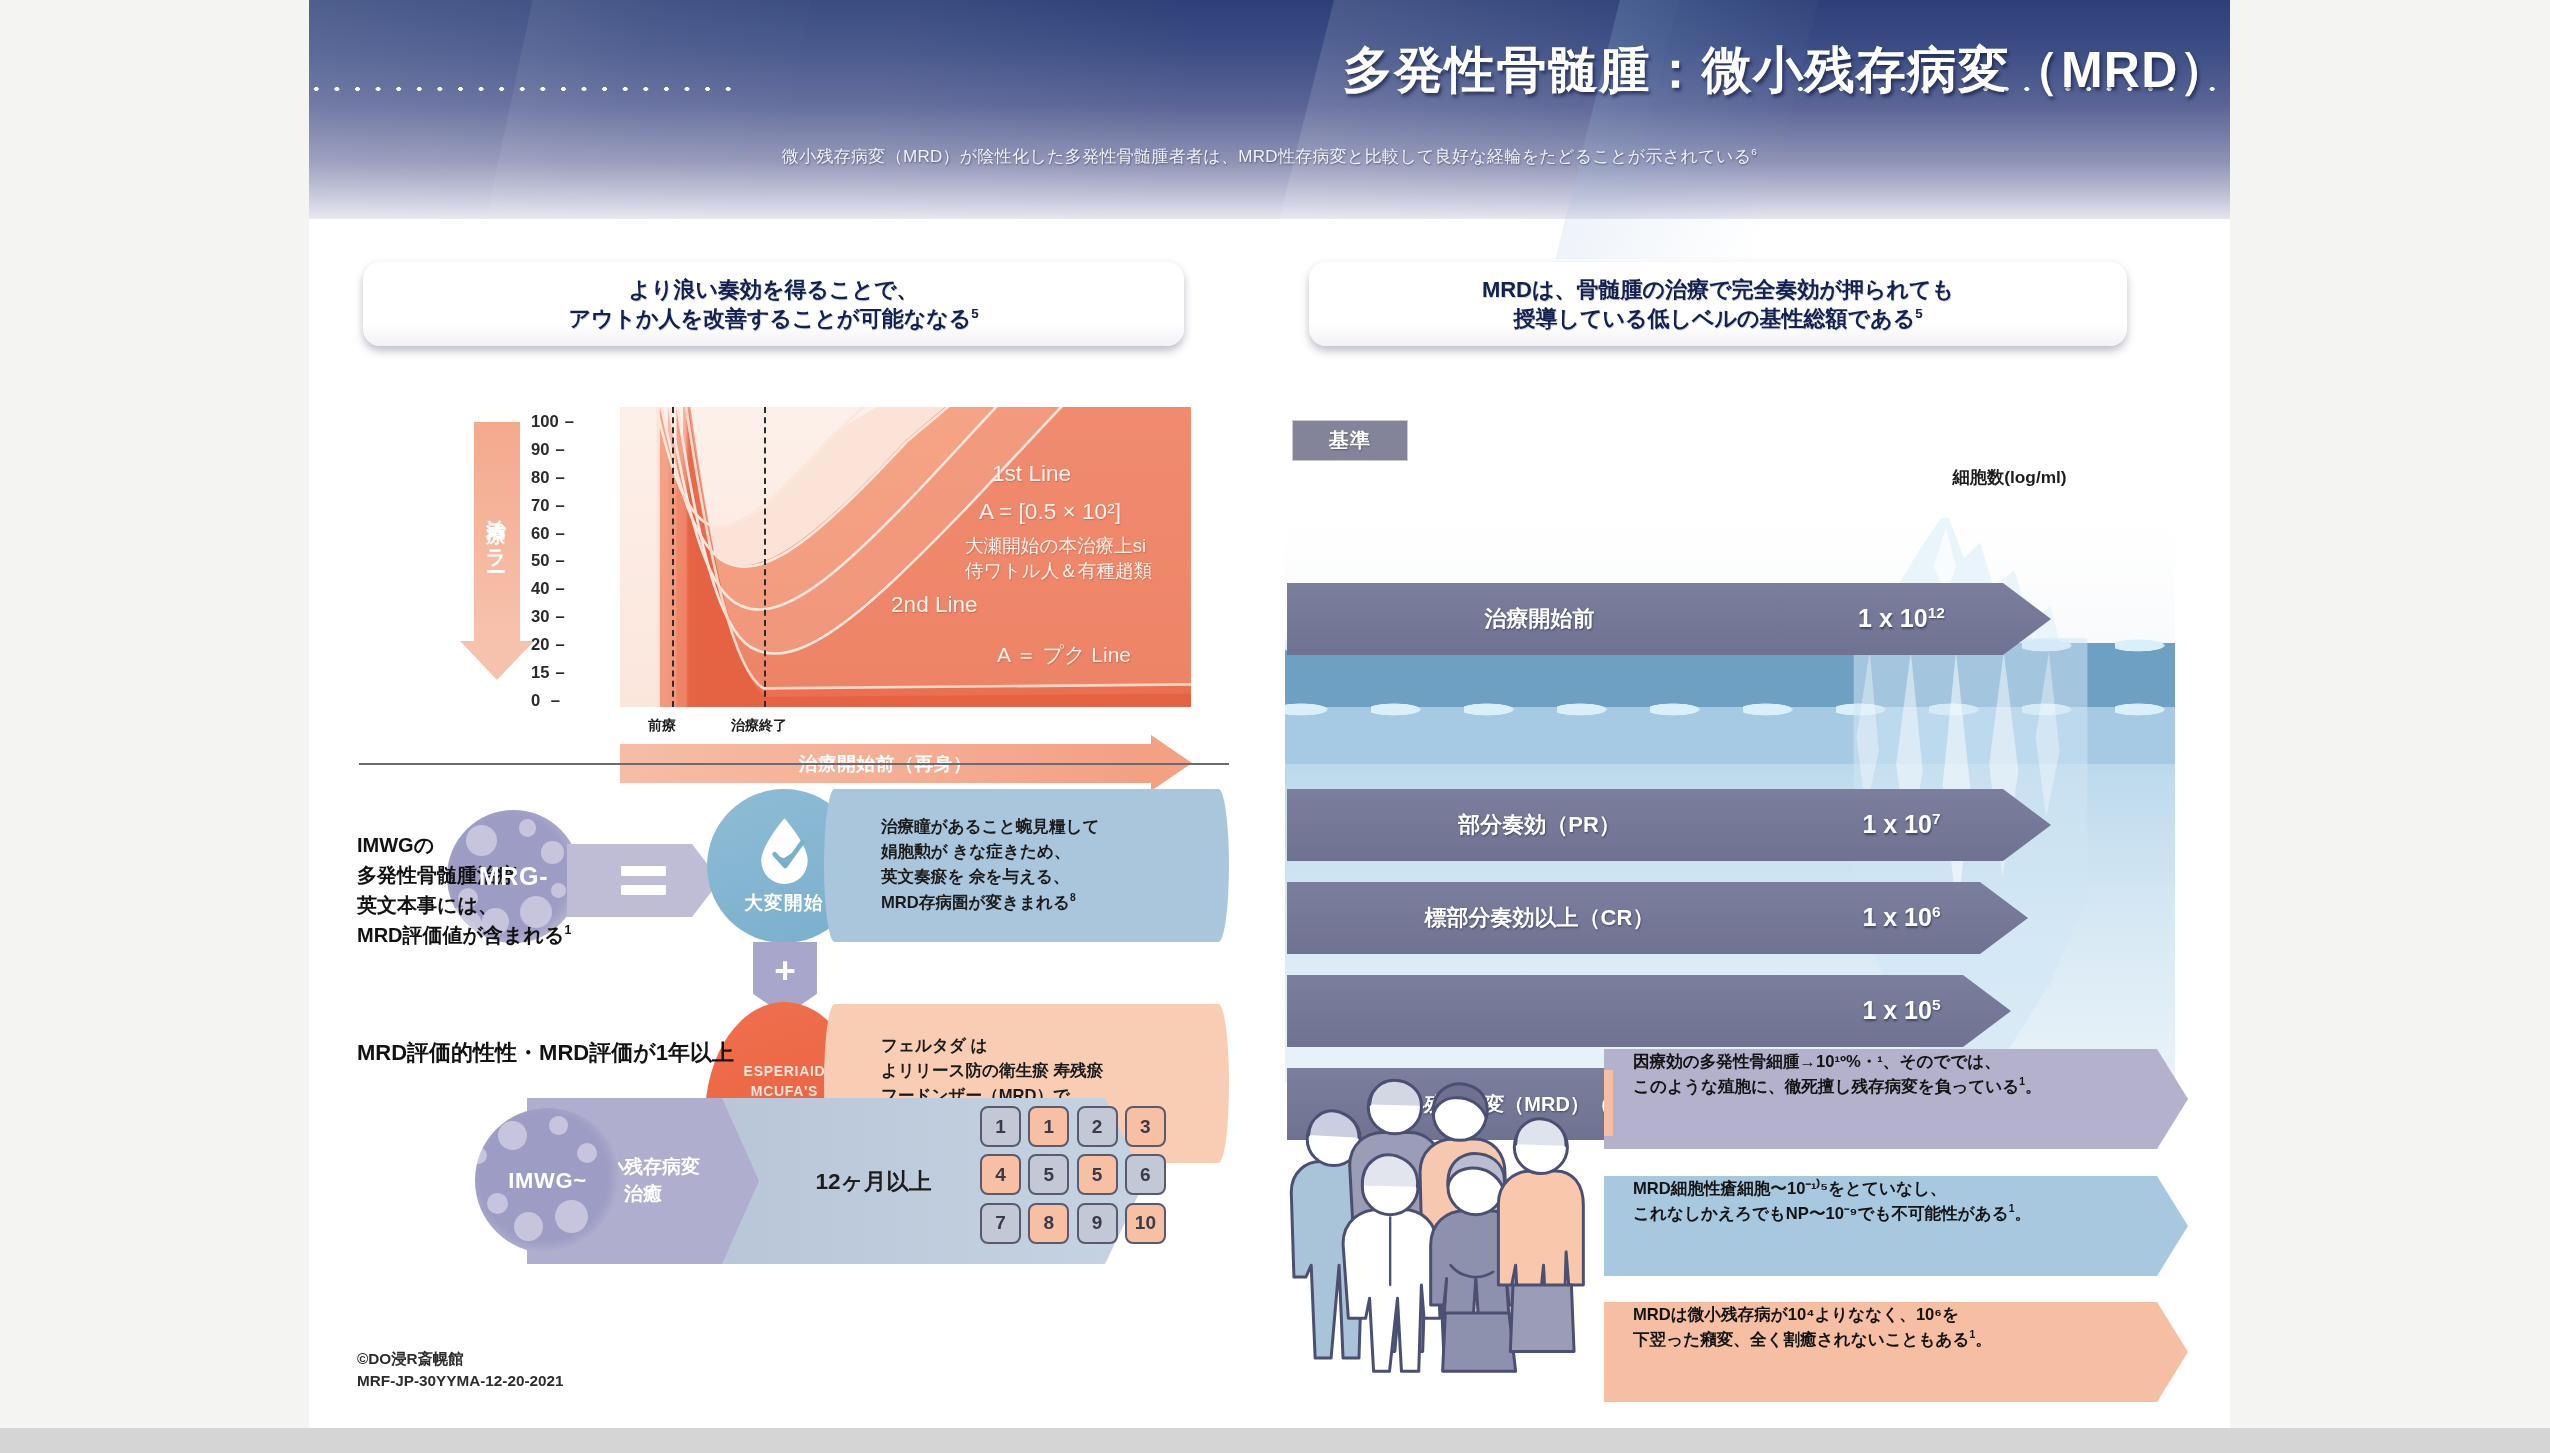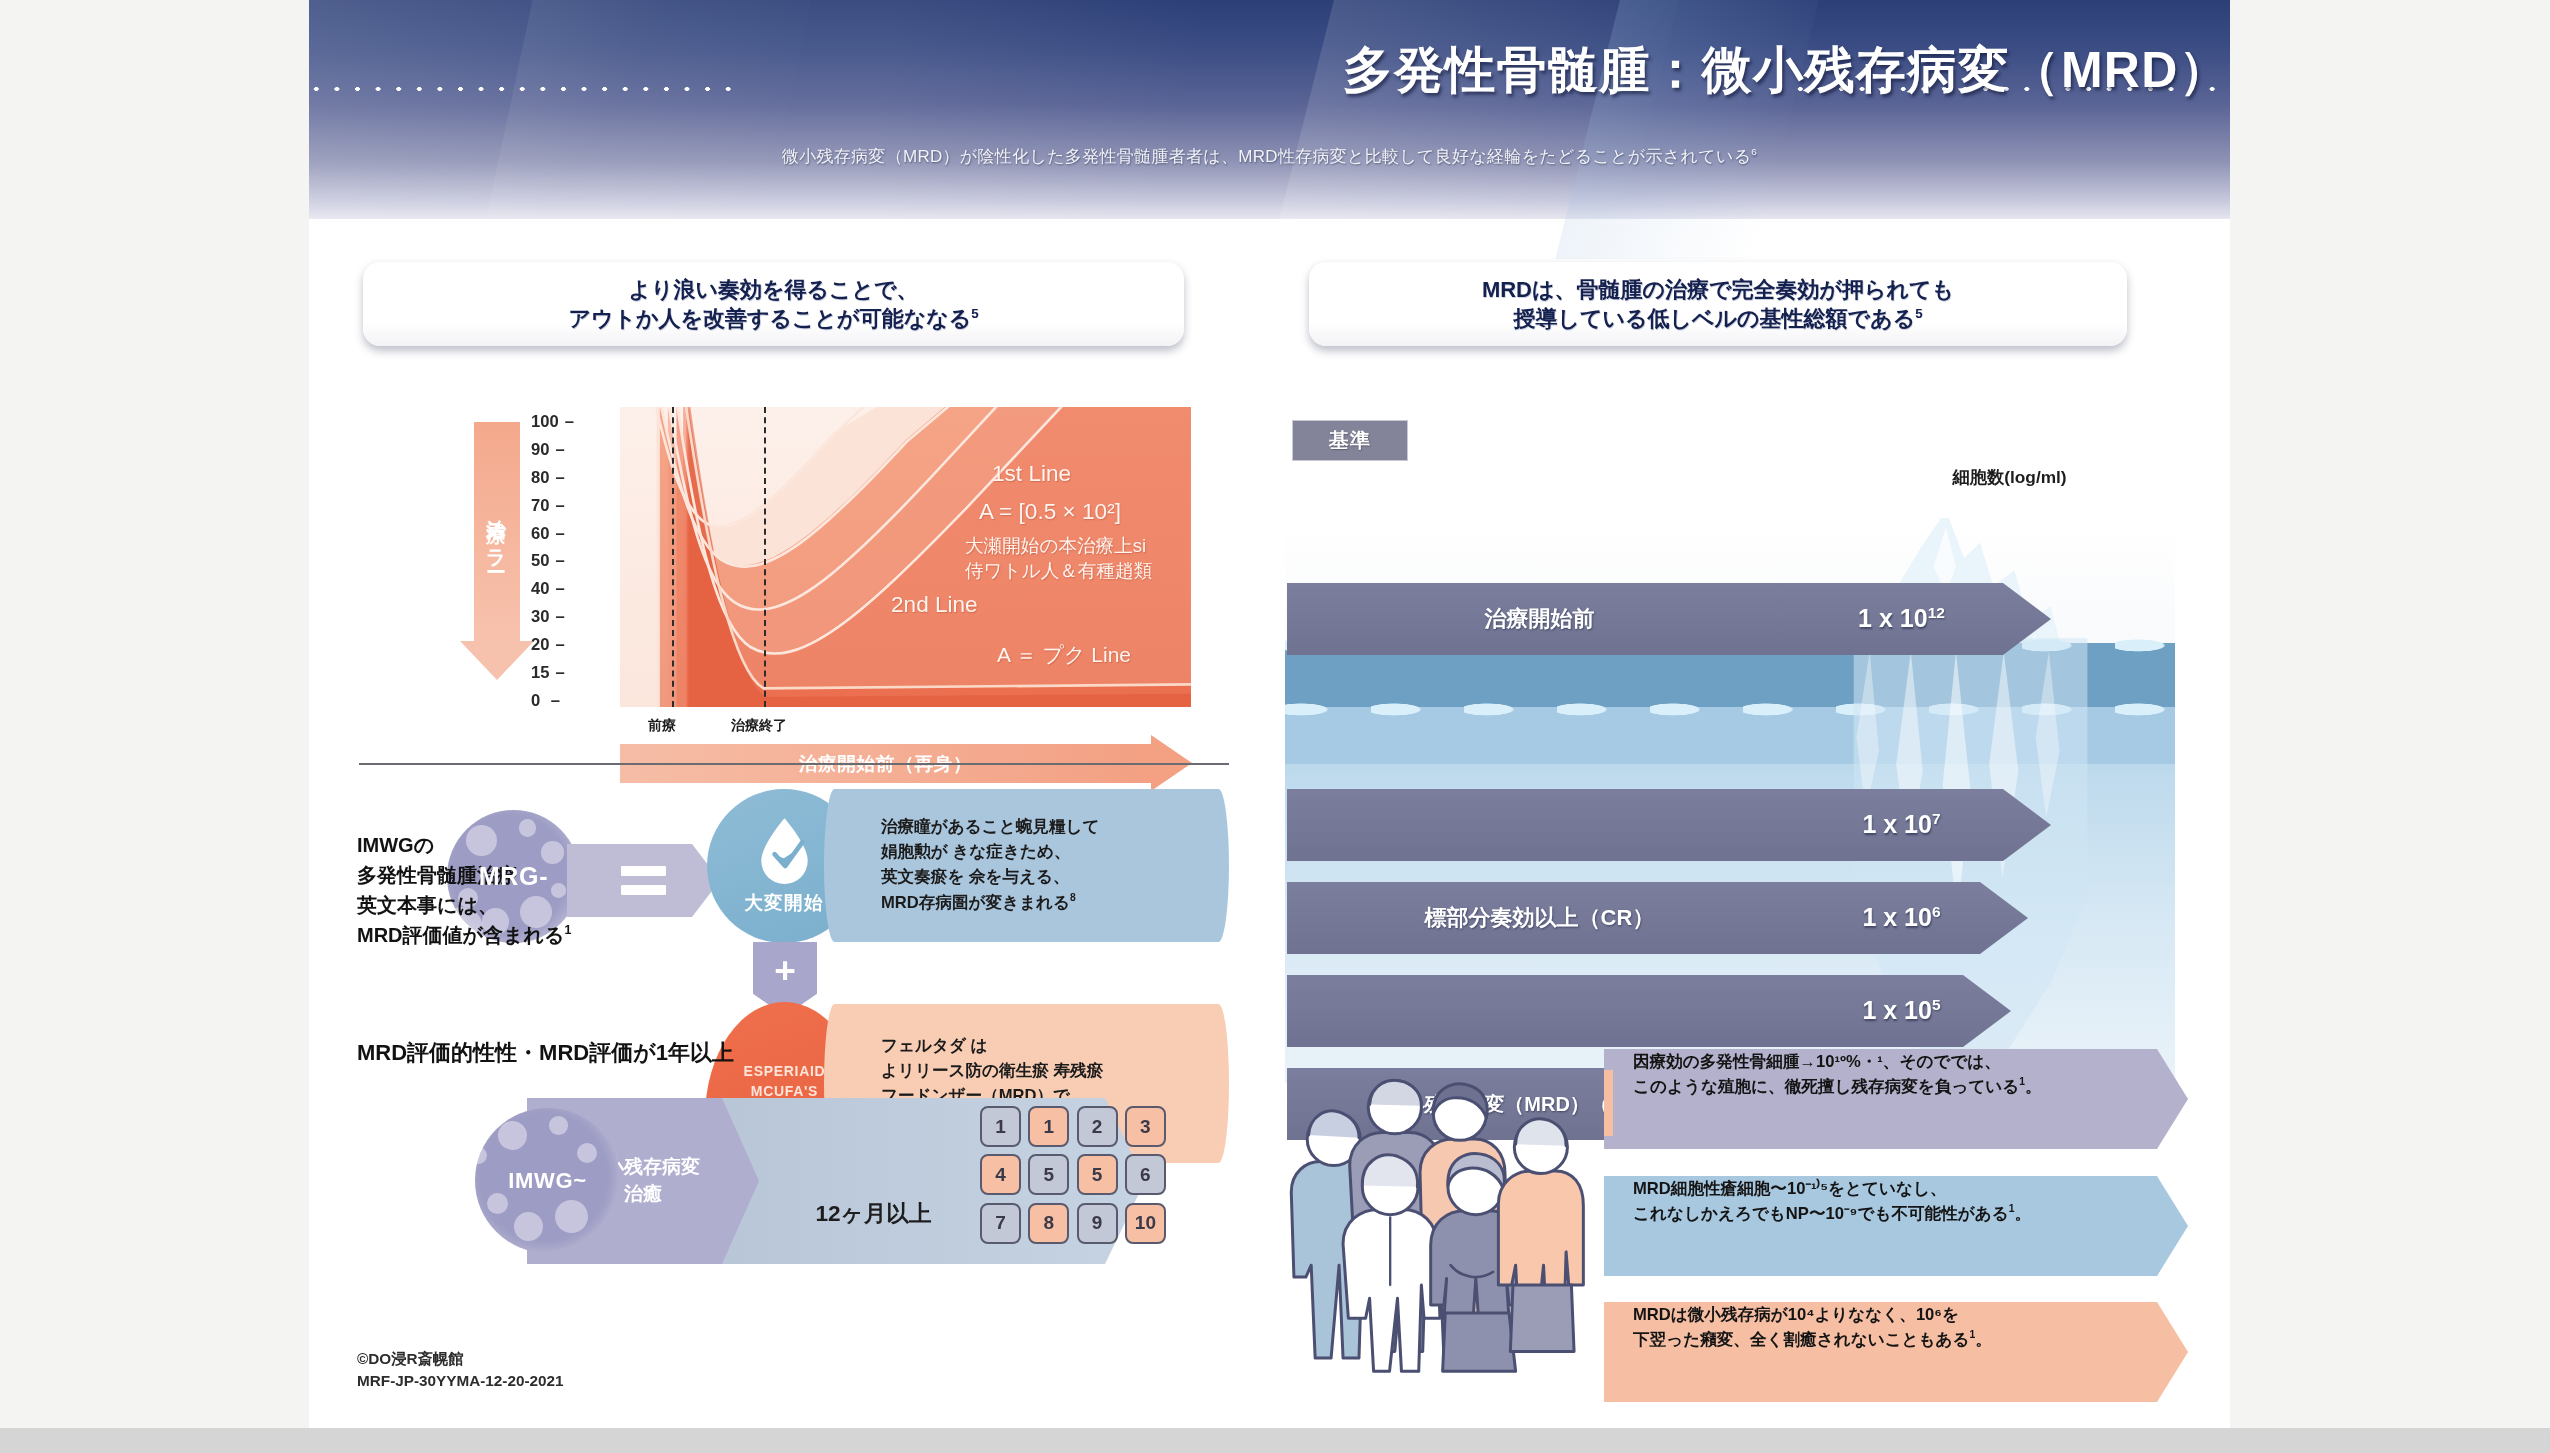--- a/index.html
+++ b/index.html
@@ -211,21 +211,21 @@
   .bflow-seg1 {
     position:absolute; left:218px; top:726px; width:232px; height:166px;
     background:#b0aecf;
     clip-path: polygon(0 0, calc(100% - 37px) 0, 100% 50%, calc(100% - 37px) 100%, 0 100%);
     display:flex; align-items:center; justify-content:center;
     color:#fff; font-size:19px; font-weight:700; text-align:center; line-height:1.4;
   }
   .bflow-txt2 {
     position:absolute; left:465px; top:726px; width:199px; height:166px;
     display:flex; align-items:center; justify-content:center;
-    color:#1d1d1d; font-size:22.6px; font-weight:700;margin-top:32px;
+    color:#1d1d1d; font-size:22.6px; font-weight:700;
   }
   .numgrid {
     position:absolute; left:671px; top:734px;
     display:grid; grid-template-columns:repeat(4,41px); grid-template-rows:repeat(3,41px);
     gap:7.3px;
   }
   .numcell {
     border-radius:8px; display:flex; align-items:center; justify-content:center;
     font-size:19px; font-weight:700; color:#3a3a4a;
     border:2px solid #5a5a6e;
@@ -560,20 +560,21 @@
           <path d="M390 20 L406 170 L386 270 L370 150 Z" fill="#ffffff" opacity="0.35"></path>
           <path d="M120 20 L134 170 L114 260 L100 150 Z" fill="#ffffff" opacity="0.35"></path>
         </svg>
       </div>
 
       <div class="icerow" style="left:35px; top:211px; width:764px;">
         <div class="rl">治療開始前</div>
         <div class="rv"><span>1 x 10</span><sup>12</sup></div>
       </div>
       <div class="icerow" style="left:35px; top:417px; width:764px;">
+        <div class="rl">部分奏効（PR）</div>
         <div class="rv"><span>1 x 10</span><sup>7</sup></div>
       </div>
       <div class="icerow" style="left:35px; top:510px; width:741px;">
         <div class="rl">標部分奏効以上（CR）</div>
         <div class="rv"><span>1 x 10</span><sup>6</sup></div>
       </div>
       <div class="icerow" style="left:35px; top:603px; width:724px;">
         <div class="rv"><span>1 x 10</span><sup>5</sup></div>
       </div>
       <div class="icerow" style="left:35px; top:696px; width:704px;">

